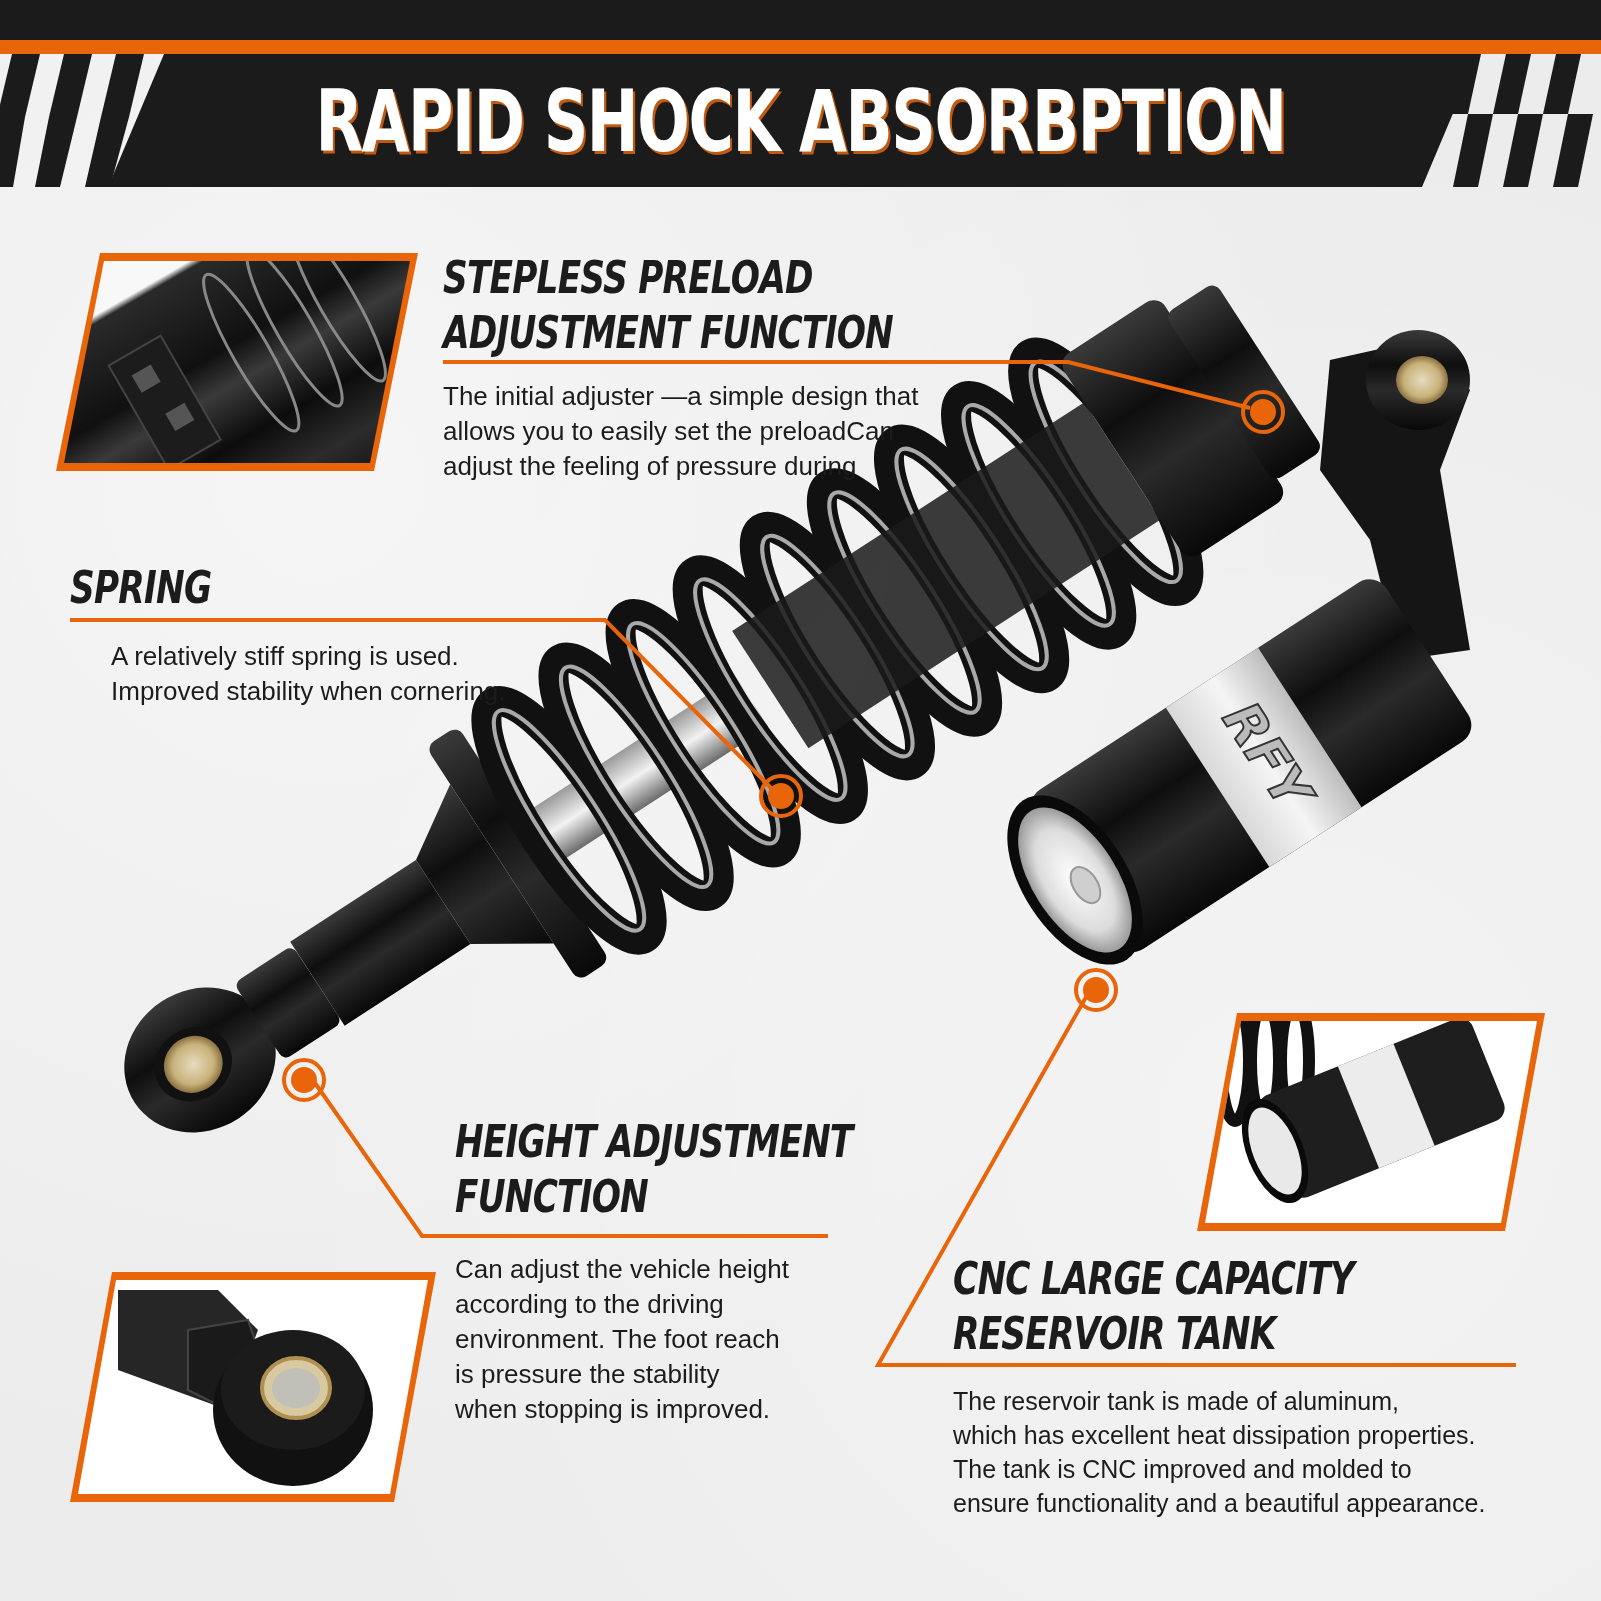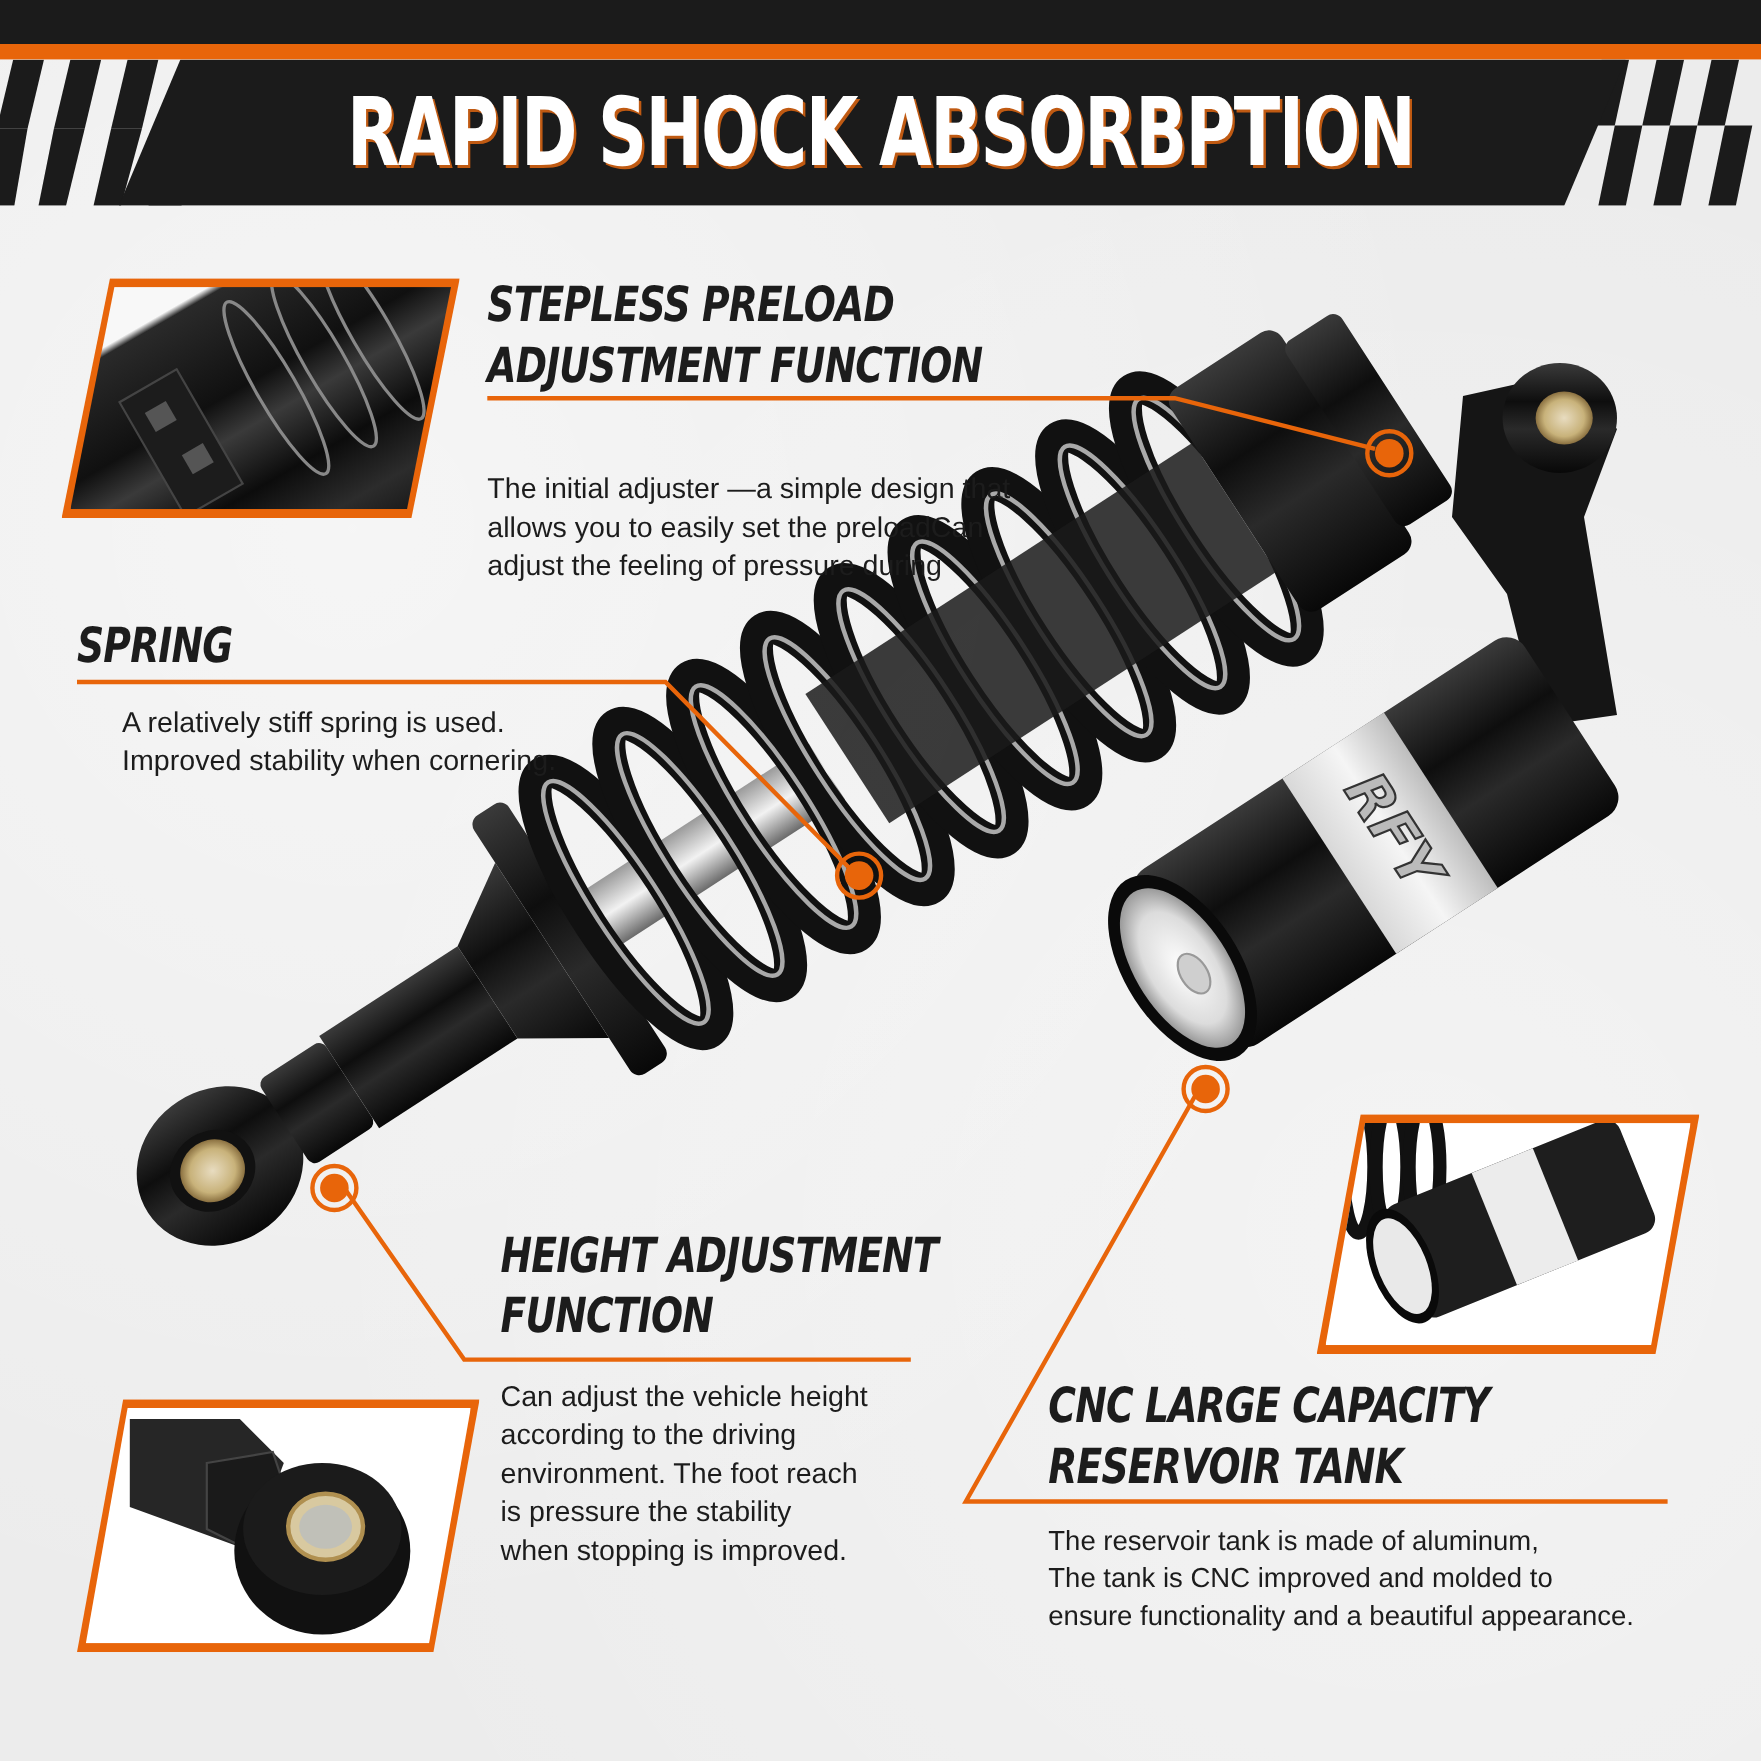--- a/index.html
+++ b/index.html
@@ -238,21 +238,21 @@
 
 <div class="marker" style="left:1263px; top:412px;"></div>
 <div class="marker" style="left:781px; top:796px;"></div>
 <div class="marker" style="left:304px; top:1080px;"></div>
 <div class="marker" style="left:1096px; top:990px;"></div>
 
 <div class="heading" style="left:443px; top:250px;">
   <div>STEPLESS PRELOAD</div>
   <div>ADJUSTMENT FUNCTION</div>
 </div>
-<div class="body-text" style="left:443px; top:379px;margin-top:48px;">
+<div class="body-text" style="left:443px; top:379px;">
   <div>The initial adjuster —a simple design that</div>
   <div>allows you to easily set the preloadCan</div>
   <div>adjust the feeling of pressure during</div>
 </div>
 
 <div class="heading" style="left:70px; top:560px;">
   <div>SPRING</div>
 </div>
 <div class="body-text" style="left:70px; top:639px;margin-left:41px;">
   <div>A relatively stiff spring is used.</div>
@@ -270,15 +270,16 @@
   <div>is pressure the stability</div>
   <div>when stopping is improved.</div>
 </div>
 
 <div class="heading" style="left:953px; top:1251px;">
   <div>CNC LARGE CAPACITY</div>
   <div>RESERVOIR TANK</div>
 </div>
 <div class="body-text" style="left:953px; top:1384px; font-size:25px; line-height:34px;">
   <div>The reservoir tank is made of aluminum,</div>
+  <div>which has excellent heat dissipation properties.</div>
   <div>The tank is CNC improved and molded to</div>
   <div>ensure functionality and a beautiful appearance.</div>
 </div>
 
 </body></html>

